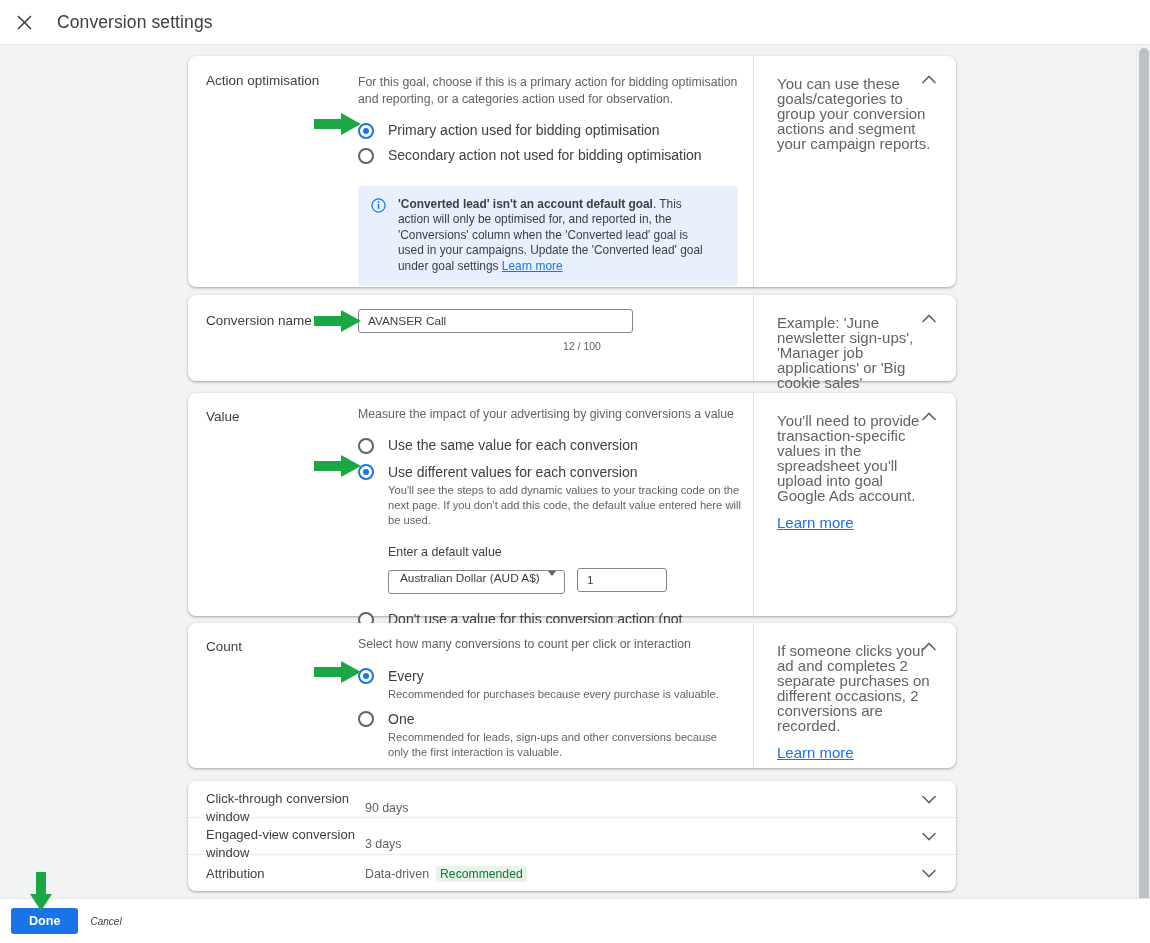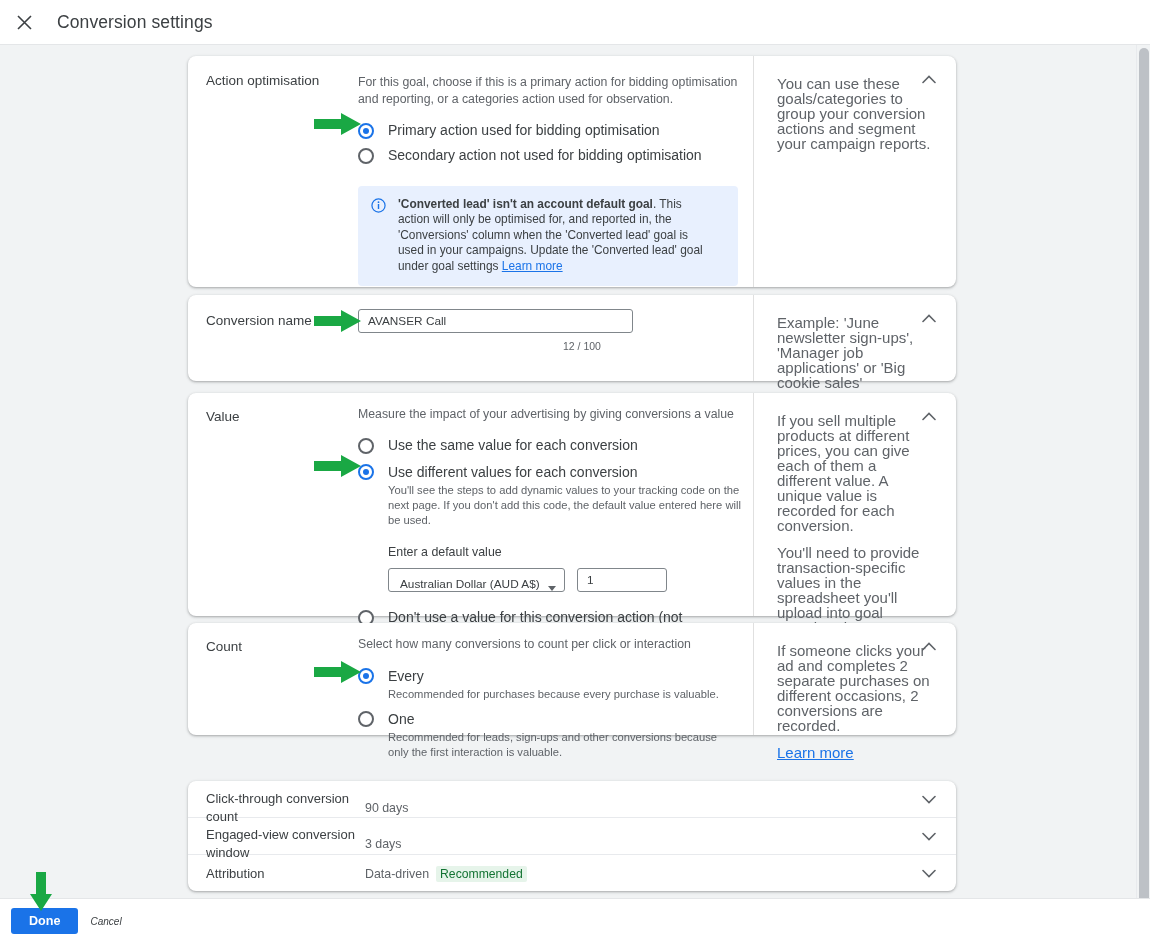--- a/index.html
+++ b/index.html
@@ -180,21 +180,21 @@
     color: #3c4043;
     padding: 0 9px;
     outline: none;
   }
   .counter {
     position: absolute;
     font-size: 10.5px;
     color: #5f6368;
   }
   .select {
-    display: inline-flex; align-items: flex-end;
+    display: inline-flex; align-items: flex-start;
     height: 24px;
     border: 1px solid #80868b;
     border-radius: 3px;
     padding: 0 8px 0 11px;
     font-size: 11.8px;
     color: #3c4043;
     background: #fff;
     cursor: pointer;
   }
   .select .caret {
@@ -415,33 +415,32 @@
             </span>
           </div>
 
           <div class="radio-row" style="margin-top:17px;">
             <span class="radio"></span>
             <span class="radio-label">Don't use a value for this conversion action (not recommended)</span>
           </div>
         </div>
 
         <div class="sec-aside">
-          <p>If you sell multiple products at different prices, you can give each of them a different value. A unique value is recorded for each conversion.</p>
           <p>You'll need to provide transaction-specific values in the spreadsheet you'll upload into goal Google Ads account.</p>
           <a class="link">Learn more</a>
         </div>
         <div class="chev">
           <svg width="14" height="9" viewBox="0 0 14 9">
               <path d="M1 7.5 L7 1.5 L13 7.5" stroke="#5f6368" stroke-width="1.6" fill="none" stroke-linecap="round"></path>
             </svg>
         </div>
       </div>
     </div>
 
-    <div class="card" style="top:578px; height:112px;text-decoration:underline;">
+    <div class="card" style="top:578px; height:145px;text-decoration:underline;">
       <div class="card-inner">
         <div class="sec-label" style="top:15px;">Count</div>
         <div class="sec-body" style="top:13px;">
           <p class="desc">Select how many conversions to count per click or interaction</p>
 
           <div class="radio-row" style="margin-top:14px;">
             <span class="radio checked"></span>
             <span>
               <span class="radio-label">Every</span>
               <div class="radio-sub" style="width:355px;">Recommended for purchases because every purchase is valuable.</div>
@@ -464,21 +463,21 @@
         <div class="chev">
           <svg width="14" height="9" viewBox="0 0 14 9">
               <path d="M1 7.5 L7 1.5 L13 7.5" stroke="#5f6368" stroke-width="1.6" fill="none" stroke-linecap="round"></path>
             </svg>
         </div>
       </div>
     </div>
 
     <div class="rows-card" style="top:736px;">
       <div class="crow tall">
-        <div class="crow-label" style="top:9px;">Click-through conversion count</div>
+        <div class="crow-label" style="top:9px;">Click-through conversion window</div>
         <div class="crow-value" style="top:20px;">90 days</div>
         <div class="chev2">
           <svg width="14" height="9" viewBox="0 0 14 9">
               <path d="M1 1.5 L7 7.5 L13 1.5" stroke="#5f6368" stroke-width="1.6" fill="none" stroke-linecap="round"></path>
             </svg>
         </div>
       </div>
       <div class="crow tall">
         <div class="crow-label" style="top:8px;">Engaged-view conversion window</div>
         <div class="crow-value" style="top:19px;">3 days</div>

